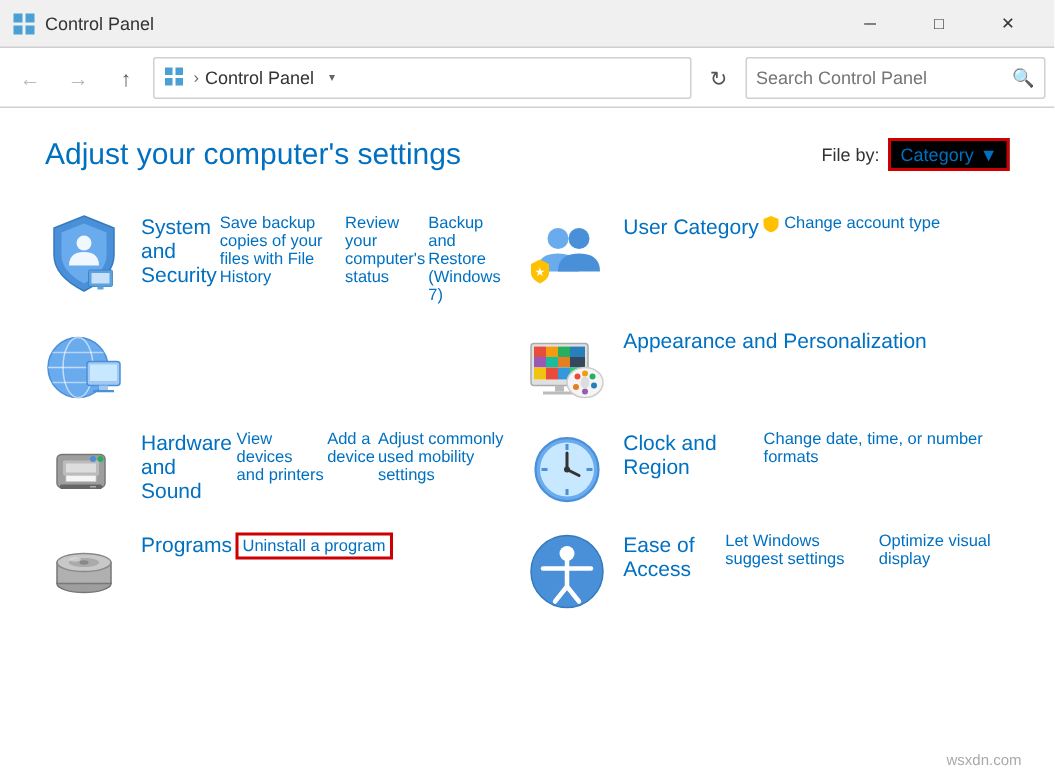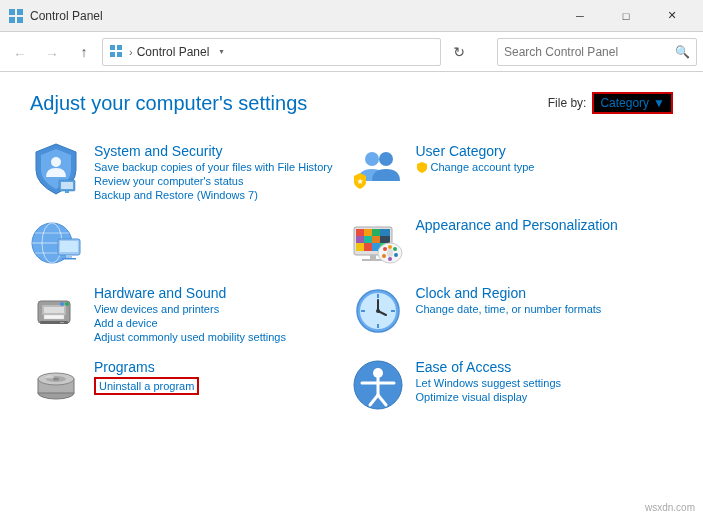--- a/index.html
+++ b/index.html
@@ -125,21 +125,20 @@
     .search-box {
       width: 200px;
       height: 28px;
       border: 1px solid #d0d0d0;
       background: #fff;
       display: flex;
       align-items: center;
       padding: 0 6px;
       border-radius: 2px;
       gap: 4px;
-      margin-left: 20px;
     }
     .search-input {
       flex: 1;
       border: none;
       outline: none;
       font-size: 12px;
       color: #999;
       background: transparent;
     }
     .search-icon-btn {
@@ -200,21 +199,20 @@
     .category-icon {
       width: 52px;
       height: 52px;
       flex-shrink: 0;
       display: flex;
       align-items: center;
       justify-content: center;
     }
     .category-text {
       display: flex;
-      flex-direction: column;
       gap: 2px;
     }
     .category-title {
       font-size: 14px;
       color: #0070c0;
       cursor: pointer;
       text-decoration: none;
     }
     .category-link {
       font-size: 11px;
@@ -223,21 +221,21 @@
       text-decoration: none;
     }
     .category-link.highlighted {
       border: 2px solid #cc0000;
       padding: 1px 3px;
     }
 
     .watermark {
       position: fixed;
       bottom: 8px;
-      right: 8px;
+      right: 22px;
       font-size: 10px;
       color: #aaa;
     }
   </style>
 </head>
 <body>
 
 <div class="title-bar">
   <div class="title-bar-icon">
     <svg width="16" height="16" viewBox="0 0 16 16">

